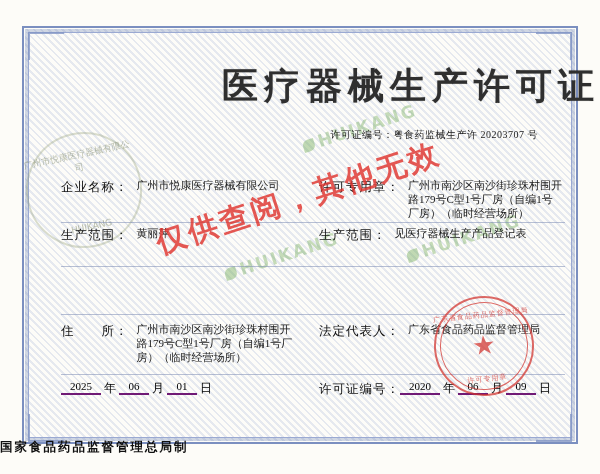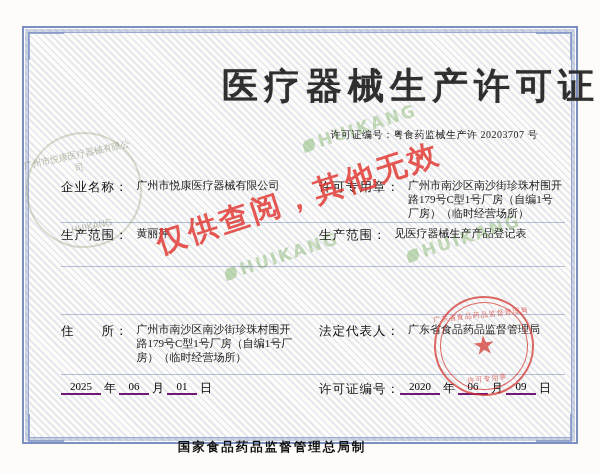--- a/index.html
+++ b/index.html
@@ -146,21 +146,20 @@
     font-size: 11px;
     padding: 0 3px 1px;
   }
   .date-unit { font-size: 12px; padding: 0 3px; }
 
   
   .footer {
     position: absolute;
     left: 0; bottom: 18px;
     width: 544px;
-    text-align: center;
     font-size: 12.5px;
     letter-spacing: 2px;
     color: #111;
     font-weight: bold;
   }
 
   
   .seal {
     position: absolute;
     right: 66px; top: 296px;

